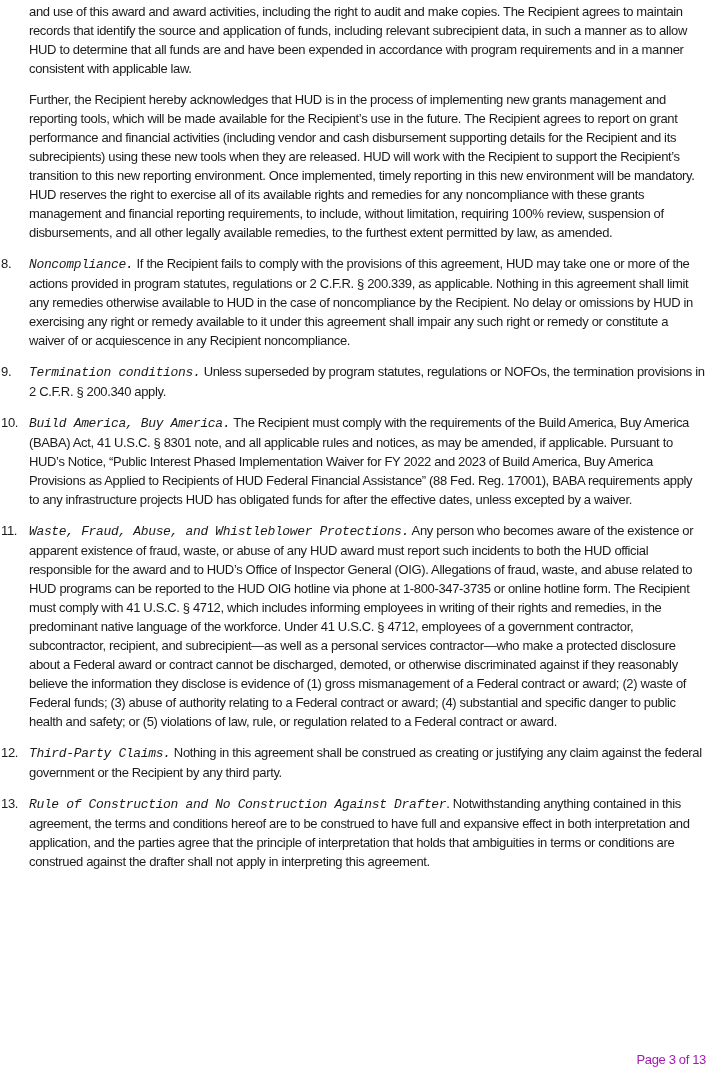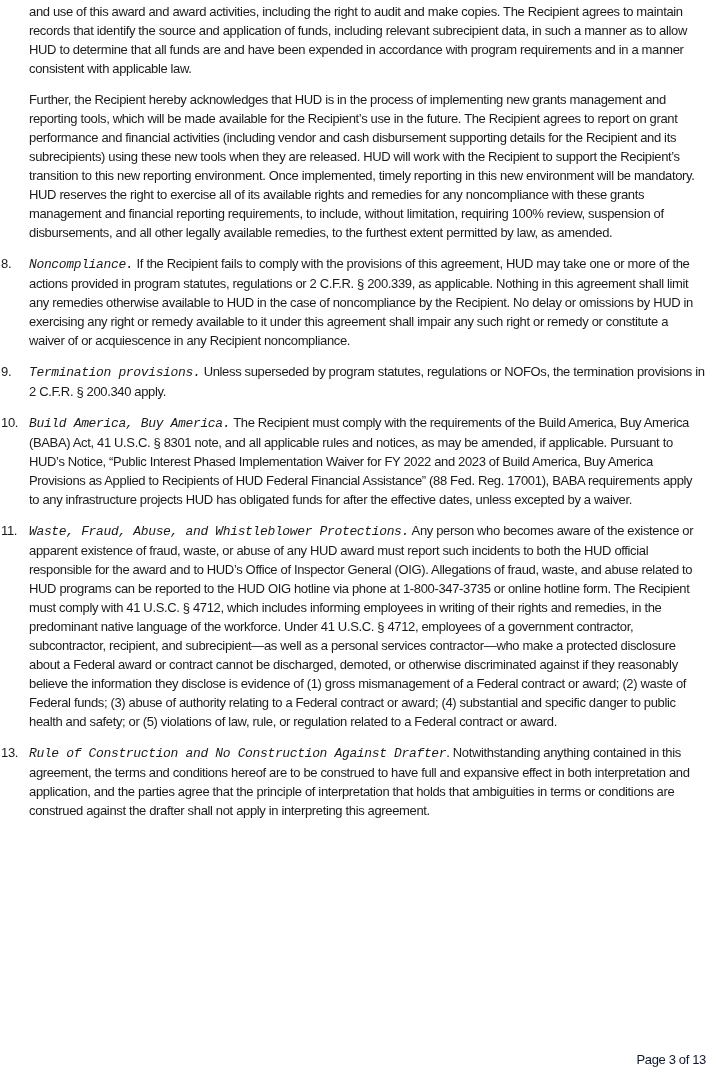--- a/index.html
+++ b/index.html
@@ -38,48 +38,51 @@
   }
   .clause .title {
     font-style: italic;
     font-family: Liberation Mono, monospace;
   }
   .footer {
     position: absolute;
     top: 1050px;
     right: 7px;
     font-style: normal;
-    color: #0f172a;
+    color: #a21caf;
   }
 </style>
 </head>
 <body>
 
 <main class="page">
 
   <p class="para">and use of this award and award activities, including the right to audit and make copies. The Recipient agrees to maintain records that identify the source and application of funds, including relevant subrecipient data, in such a manner as to allow HUD to determine that all funds are and have been expended in accordance with program requirements and in a manner consistent with applicable law.</p>
 
   <p class="para">Further, the Recipient hereby acknowledges that HUD is in the process of implementing new grants management and reporting tools, which will be made available for the Recipient’s use in the future. The Recipient agrees to report on grant performance and financial activities (including vendor and cash disbursement supporting details for the Recipient and its subrecipients) using these new tools when they are released. HUD will work with the Recipient to support the Recipient’s transition to this new reporting environment. Once implemented, timely reporting in this new environment will be mandatory. HUD reserves the right to exercise all of its available rights and remedies for any noncompliance with these grants management and financial reporting requirements, to include, without limitation, requiring 100% review, suspension of disbursements, and all other legally available remedies, to the furthest extent permitted by law, as amended.</p>
 
   <div class="clause">
     <span class="num">8.</span><span class="title">Noncompliance.</span><span class="body"> If the Recipient fails to comply with the provisions of this agreement, HUD may take one or more of the actions provided in program statutes, regulations or 2 C.F.R. § 200.339, as applicable. Nothing in this agreement shall limit any remedies otherwise available to HUD in the case of noncompliance by the Recipient. No delay or omissions by HUD in exercising any right or remedy available to it under this agreement shall impair any such right or remedy or constitute a waiver of or acquiescence in any Recipient noncompliance.</span>
   </div>
 
   <div class="clause">
-    <span class="num">9.</span><span class="title">Termination provisions.</span><span class="body"> Unless superseded by program statutes, regulations or NOFOs, the termination provisions in 2 C.F.R. § 200.340 apply.</span>
+    <span class="num">9.</span><span class="title">Termination conditions.</span><span class="body"> Unless superseded by program statutes, regulations or NOFOs, the termination provisions in 2 C.F.R. § 200.340 apply.</span>
   </div>
 
   <div class="clause">
     <span class="num">10.</span><span class="title">Build America, Buy America.</span><span class="body"> The Recipient must comply with the requirements of the Build America, Buy America (BABA) Act, 41 U.S.C. § 8301 note, and all applicable rules and notices, as may be amended, if applicable. Pursuant to HUD’s Notice, “Public Interest Phased Implementation Waiver for FY 2022 and 2023 of Build America, Buy America Provisions as Applied to Recipients of HUD Federal Financial Assistance” (88 Fed. Reg. 17001), BABA requirements apply to any infrastructure projects HUD has obligated funds for after the effective dates, unless excepted by a waiver.</span>
   </div>
 
   <div class="clause">
     <span class="num">11.</span><span class="title">Waste, Fraud, Abuse, and Whistleblower Protections.</span><span class="body"> Any person who becomes aware of the existence or apparent existence of fraud, waste, or abuse of any HUD award must report such incidents to both the HUD official responsible for the award and to HUD’s Office of Inspector General (OIG). Allegations of fraud, waste, and abuse related to HUD programs can be reported to the HUD OIG hotline via phone at 1-800-347-3735 or online hotline form. The Recipient must comply with 41 U.S.C. § 4712, which includes informing employees in writing of their rights and remedies, in the predominant native language of the workforce. Under 41 U.S.C. § 4712, employees of a government contractor, subcontractor, recipient, and subrecipient—as well as a personal services contractor—who make a protected disclosure about a Federal award or contract cannot be discharged, demoted, or otherwise discriminated against if they reasonably believe the information they disclose is evidence of (1) gross mismanagement of a Federal contract or award; (2) waste of Federal funds; (3) abuse of authority relating to a Federal contract or award; (4) substantial and specific danger to public health and safety; or (5) violations of law, rule, or regulation related to a Federal contract or award.</span>
   </div>
 
+  <div class="clause">
+    <span class="num">12.</span><span class="title">Third-Party Claims.</span><span class="body"> Nothing in this agreement shall be construed as creating or justifying any claim against the federal government or the Recipient by any third party.</span>
+  </div>
 
   <div class="clause">
     <span class="num">13.</span><span class="title">Rule of Construction and No Construction Against Drafter</span><span class="body">. Notwithstanding anything contained in this agreement, the terms and conditions hereof are to be construed to have full and expansive effect in both interpretation and application, and the parties agree that the principle of interpretation that holds that ambiguities in terms or conditions are construed against the drafter shall not apply in interpreting this agreement.</span>
   </div>
 
   <div class="footer">Page 3 of 13</div>
 
 </main>
 
 </body></html>

